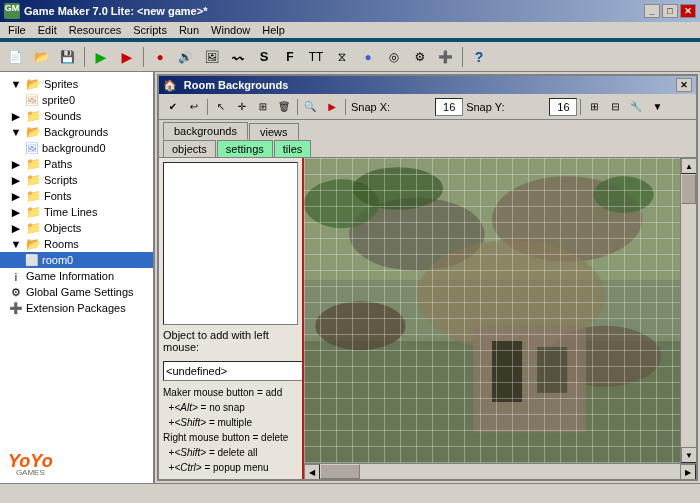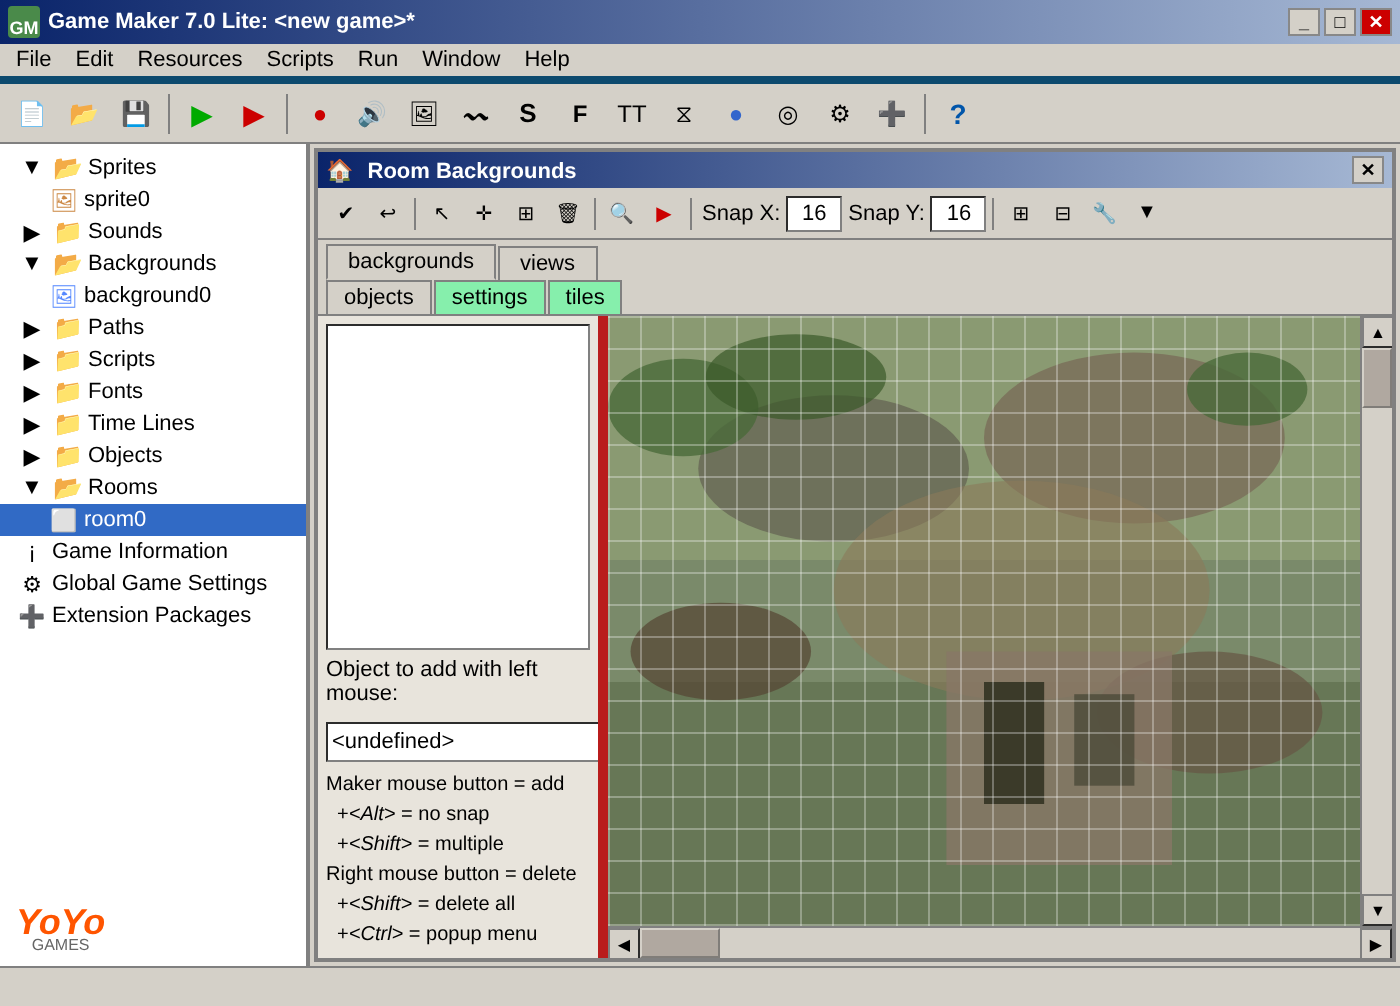--- a/index.html
+++ b/index.html
@@ -11,21 +11,21 @@
       color: white;
       height: 22px;
       display: flex;
       align-items: center;
       justify-content: space-between;
       padding: 0 4px;
       font-size: 11px;
       font-weight: bold;
     }
     .title-bar-left { display: flex; align-items: center; gap: 4px; }
-    .title-bar-icon { width: 16px; height: 16px; background: #4a8a4a; border-radius: 2px; display: flex; align-items: flex-end; justify-content: center; font-size: 8px; }
+    .title-bar-icon { width: 16px; height: 16px; background: #4a8a4a; border-radius: 2px; display: flex; align-items: flex-start; justify-content: center; font-size: 8px; }
     .title-bar-buttons { display: flex; gap: 2px; }
     .title-btn { width: 16px; height: 14px; background: #d4d0c8; border: 1px solid #888; font-size: 9px; display: flex; align-items: center; justify-content: center; cursor: pointer; color: #000; }
 
     
     .menu-bar {
       background: #d4d0c8;
       height: 20px;
       display: flex;
       align-items: center;
       padding: 0 2px;
@@ -132,21 +132,21 @@
       width: 20px; height: 20px;
       background: #d4d0c8;
       border: 1px solid transparent;
       display: flex; align-items: center; justify-content: center;
       cursor: pointer; font-size: 10px;
     }
     .rp-sep { width: 1px; height: 16px; background: #808080; margin: 0 2px; }
     .snap-label { font-size: 11px; margin: 0 2px; }
     .snap-input {
       width: 28px; height: 18px; border: 1px inset #808080;
-      background: white; font-size: 11px; text-align: center;
+      background: white; font-size: 11px; text-align: center; margin-left: 42px;
     }
 
     
     .tabs-row {
       display: flex;
       align-items: flex-end;
       padding: 2px 4px 0 4px;
       background: #d4d0c8;
     }
     .tab {
@@ -188,21 +188,21 @@
     .content-area {
       display: flex;
       flex: 1;
       overflow: hidden;
     }
 
     
     .objects-panel {
       width: 145px;
       background: #e8e4dc;
-      border-right: 5px solid #b91c1c;
+      border-right: 2px solid #b91c1c;
       padding: 4px;
       display: flex;
       flex-direction: column;
       gap: 4px;
       font-size: 11px;
       overflow-y: auto;
     }
     .objects-list-area {
       flex: 1;
       background: white;

